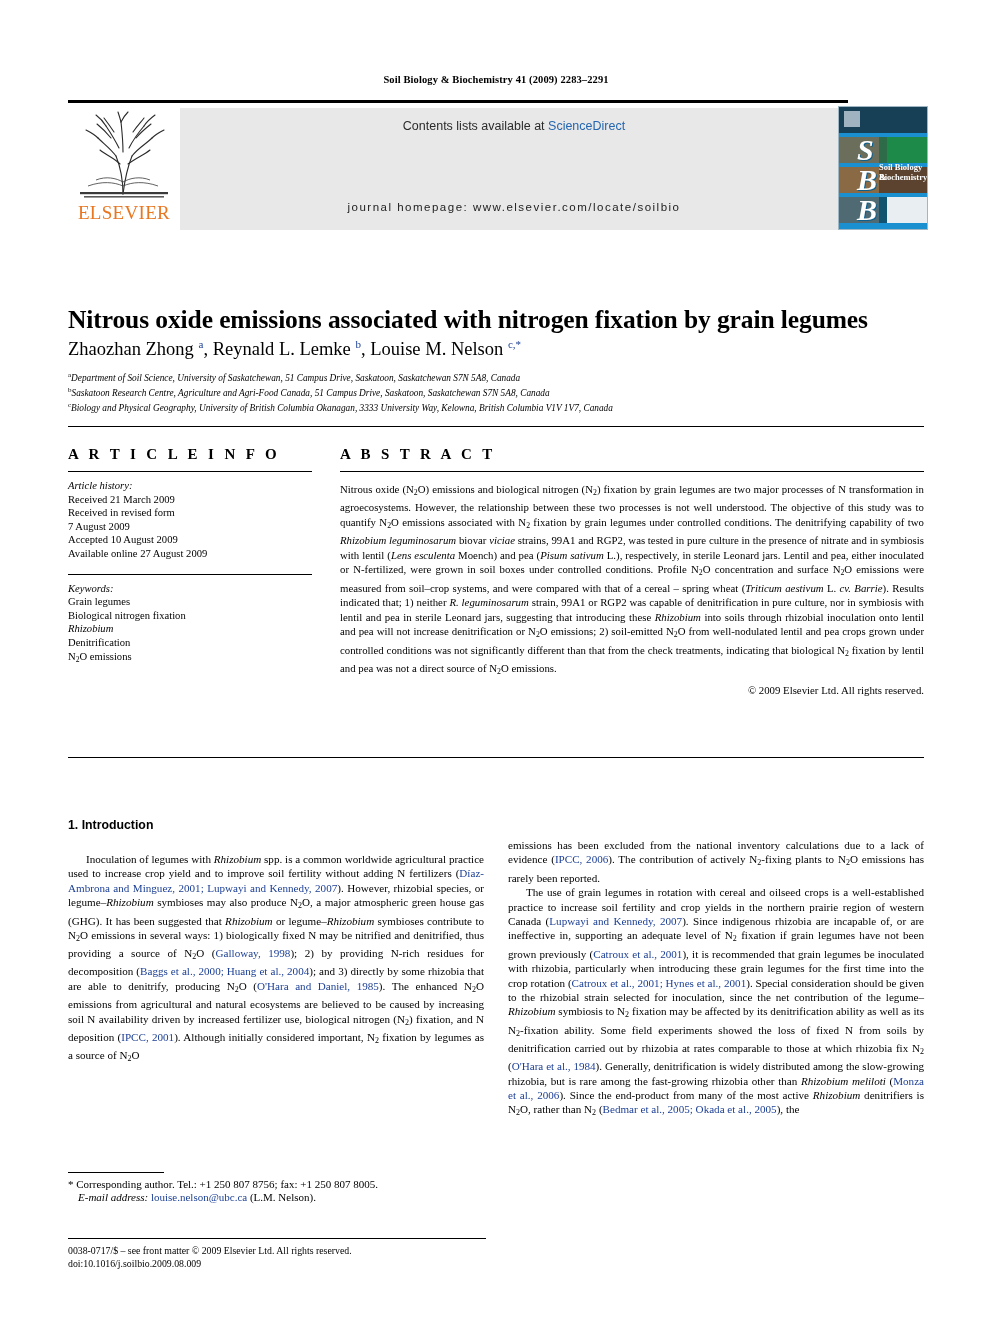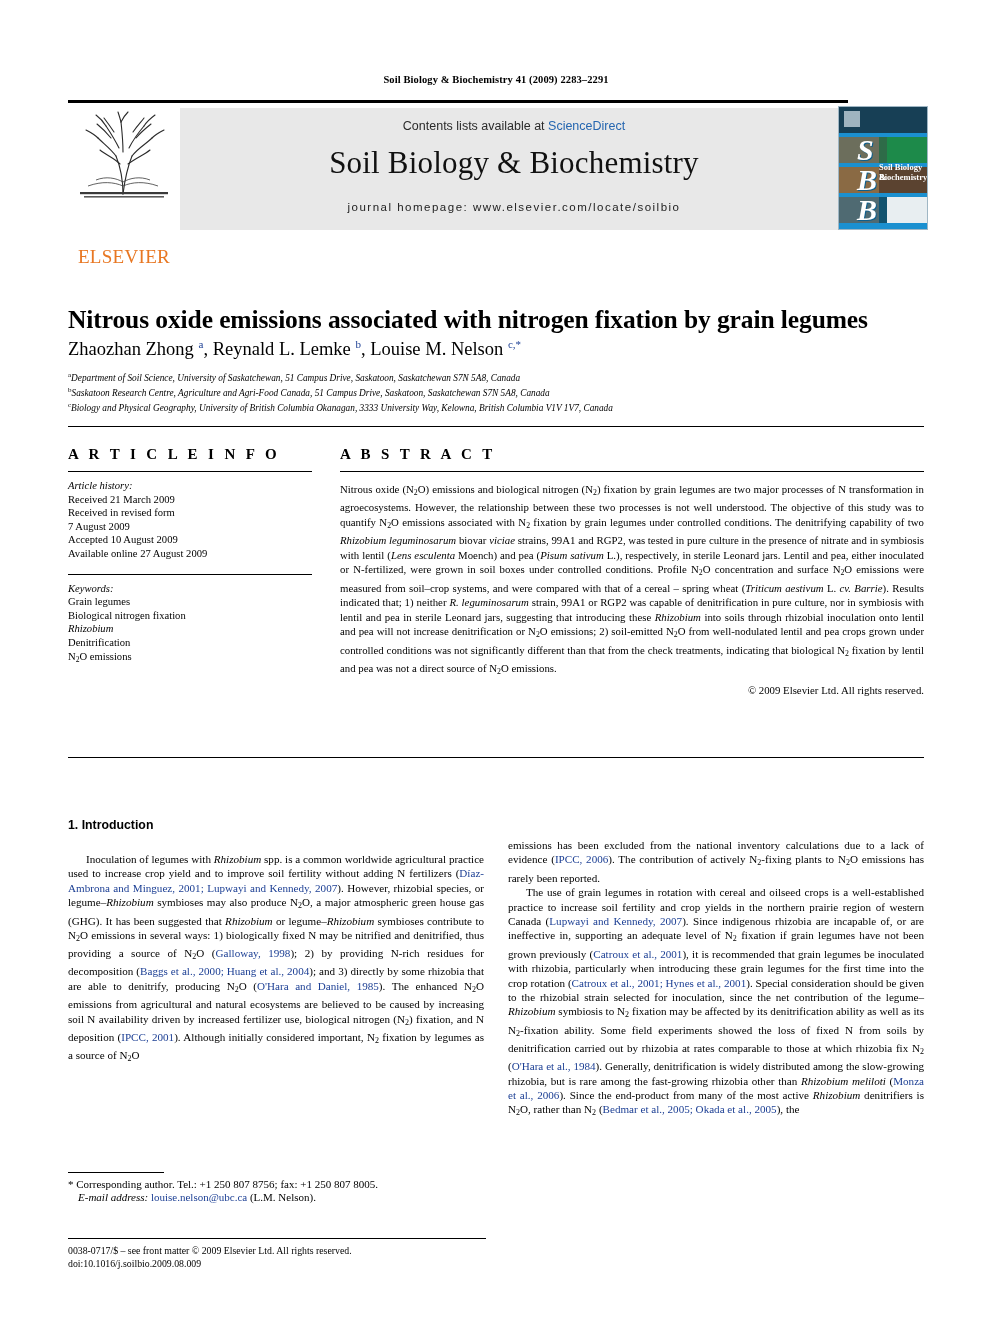--- a/index.html
+++ b/index.html
@@ -64,21 +64,20 @@
   .elsevier-word {
     position: absolute;
     left: 0; top: 94px;
     width: 112px;
     text-align: center;
     color: #E87722;
     font-family: "Liberation Serif", serif;
     font-size: 19px;
     font-weight: normal;
     letter-spacing: 0.3px;
-    margin-top: 44px;
   }
   .contents-panel {
     position: absolute;
     left: 112px; top: 8px;
     width: 668px;
     height: 122px;
     background: #e8e8e8;
   }
   .contents-line {
     position: absolute;
@@ -371,21 +370,20 @@
           <rect x="8" y="88" width="80" height="1.6" fill="#5a5a5a"></rect>
         </svg>
       </div>
       <div class="elsevier-word">ELSEVIER</div>
     </div>
 
     <div class="contents-panel">
       <div class="contents-line">
         <span>Contents lists available at </span><span class="sd">ScienceDirect</span>
       </div>
-      <div class="journal-title">Soil Biology &amp; Biochemistry</div>
       <div class="homepage-line">journal homepage: www.elsevier.com/locate/soilbio</div>
     </div>
   </div>
 
   <div class="cover">
     <div class="cv-strip" style="top:0px;"></div>
     <div class="cv-strip" style="top:30px;background:#2e6b48;"></div>
     <div class="cv-strip" style="top:60px;background:#5b4330;"></div>
     <div class="cv-strip" style="top:90px;background:#12536f;"></div>
     <div class="cv-photo" style="left:0;top:30px;width:40px;background:#6c6e5c;"></div>

